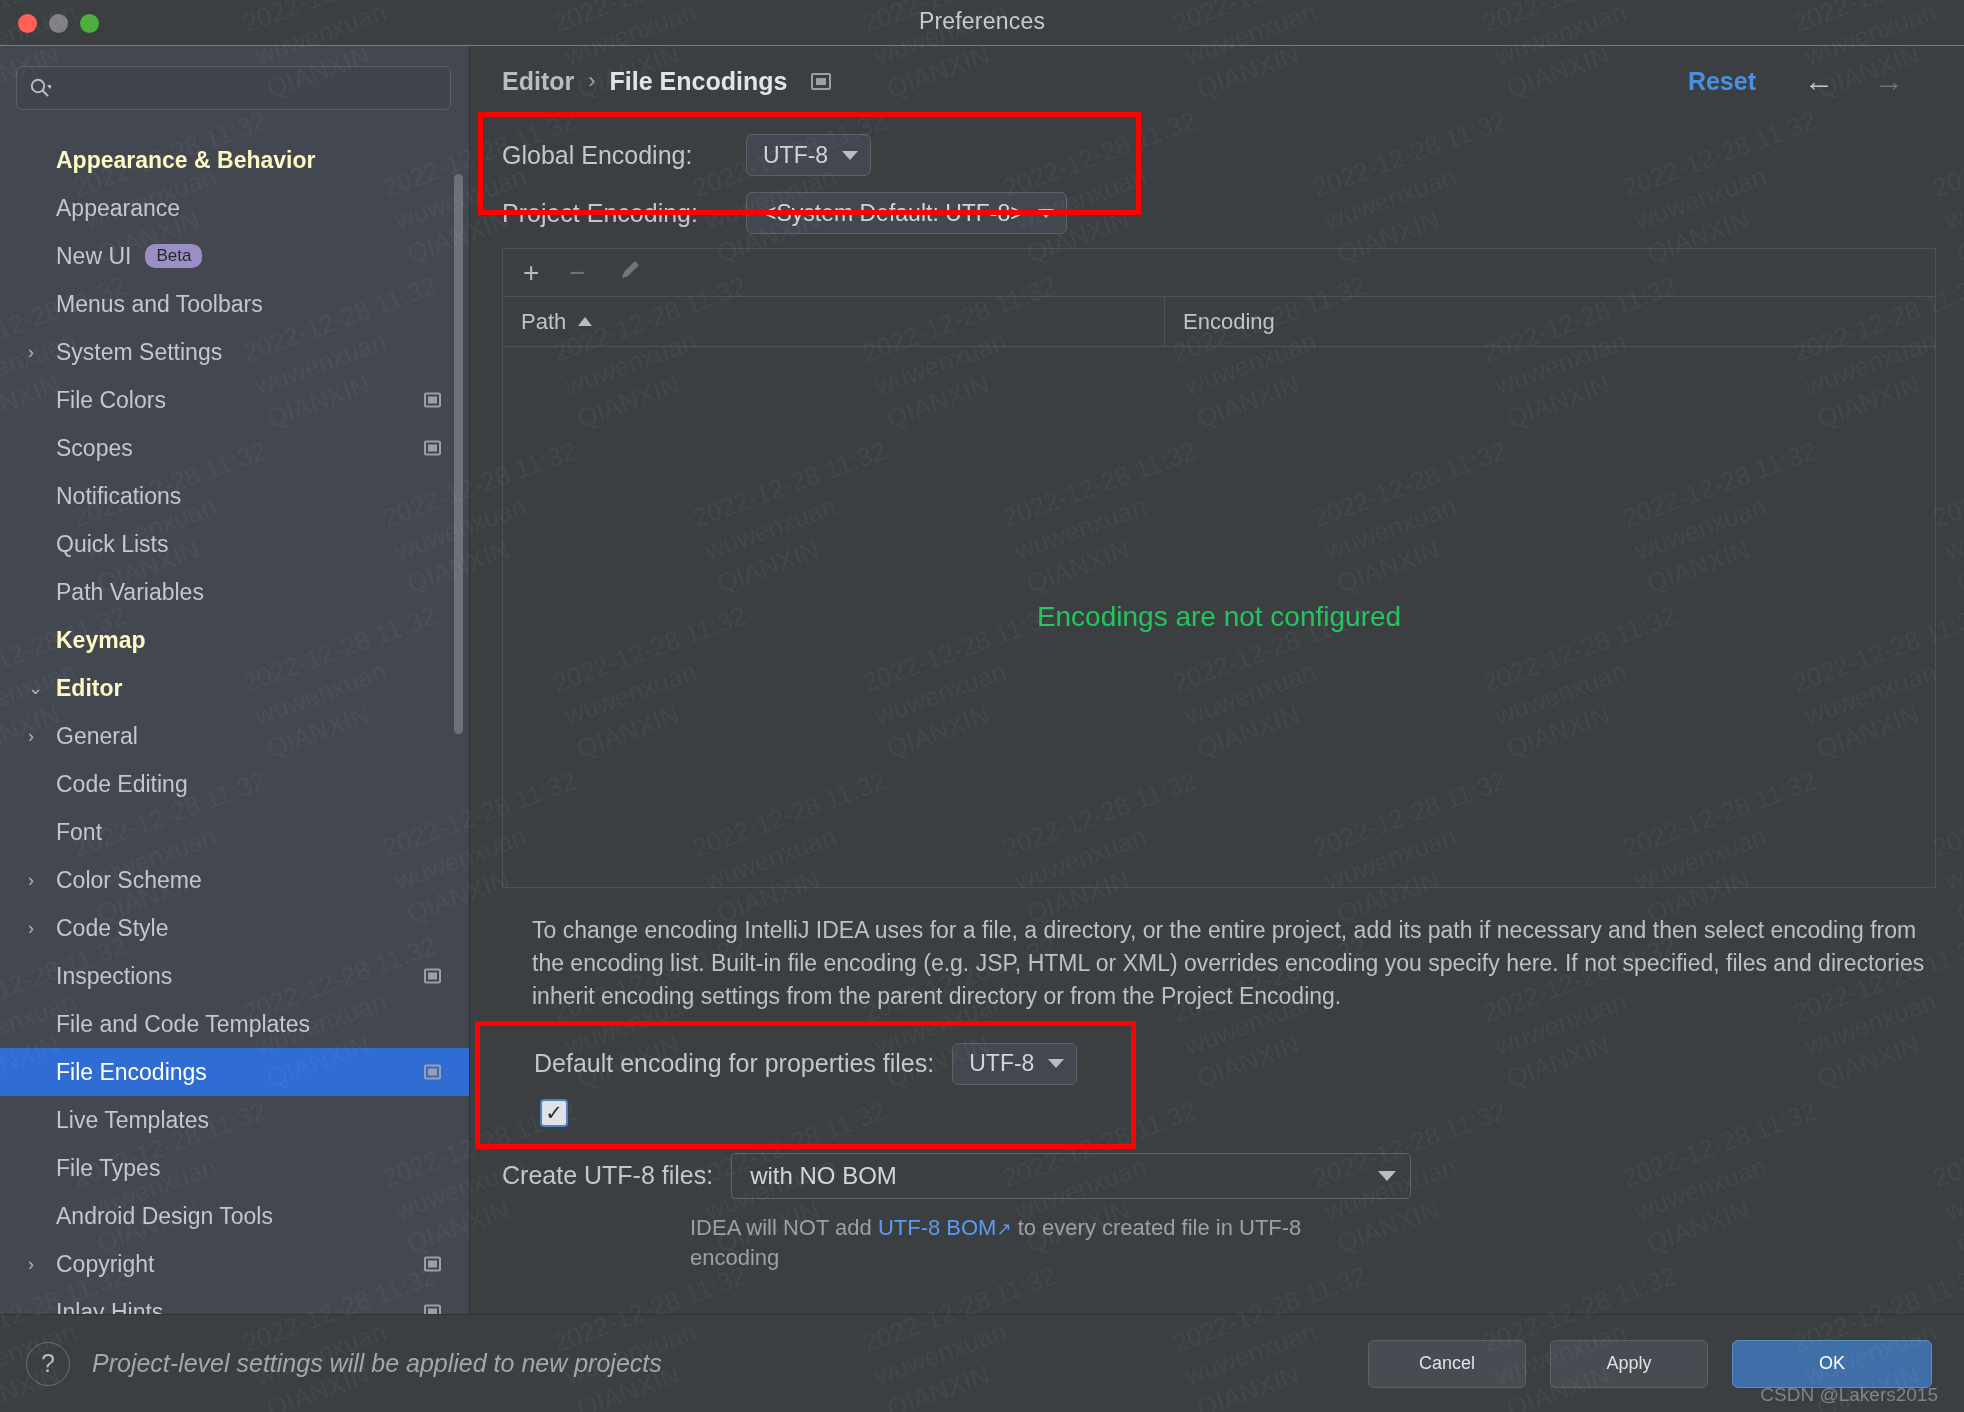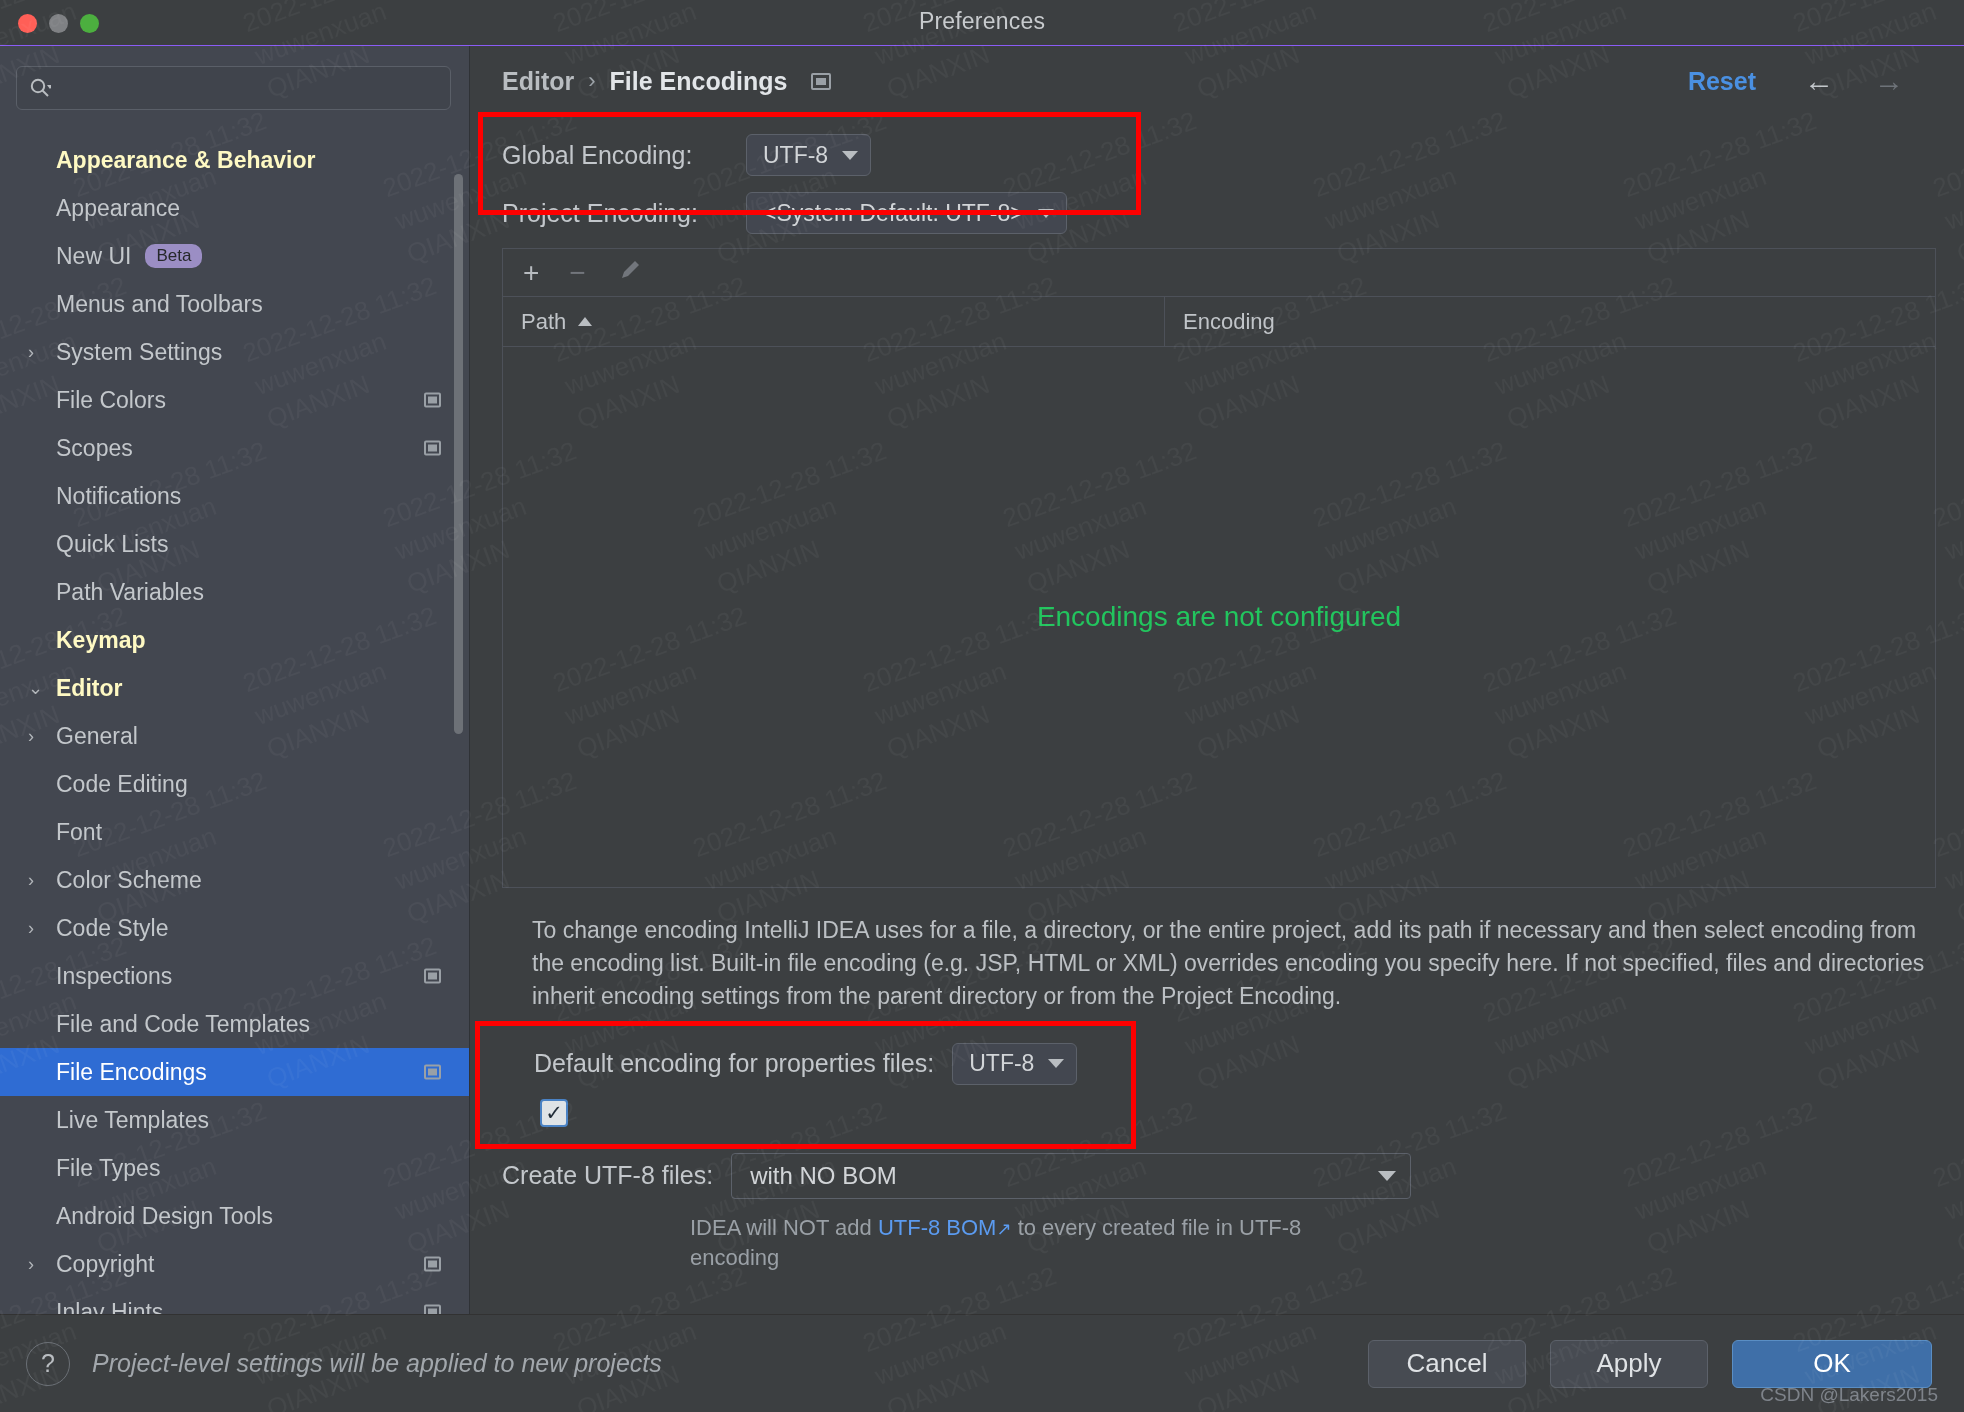--- a/index.html
+++ b/index.html
@@ -216,21 +216,21 @@
     border: 1px solid #6b7076; color: #b9bdc1;
     display: flex; align-items: center; justify-content: center;
     font-size: 25px;
   }
   .bottom-note { font-size: 25px; color: #a2a7ac; font-style: italic; }
   .btn-group { margin-left: auto; display: flex; gap: 24px; align-items: center; }
   .btn {
     min-width: 158px; height: 48px; border-radius: 6px;
     border: 1px solid #5c616a; background: #474b52; color: #dfe2e5;
     display: flex; align-items: center; justify-content: center;
-    font-size: 26px; padding: 0 24px;
+    font-size: 18px; padding: 0 24px;
   }
   .btn.primary { background: #3f6fa8; border-color: #5a8ec4; color: #ffffff; min-width: 200px; }
   .watermark-csdn {
     position: absolute; right: 26px; bottom: 6px;
     font-size: 19px; color: #7e838a;
   }
 
   
   .redbox {
     position: absolute; border: 5px solid #fe0000; pointer-events: none; z-index: 40;

